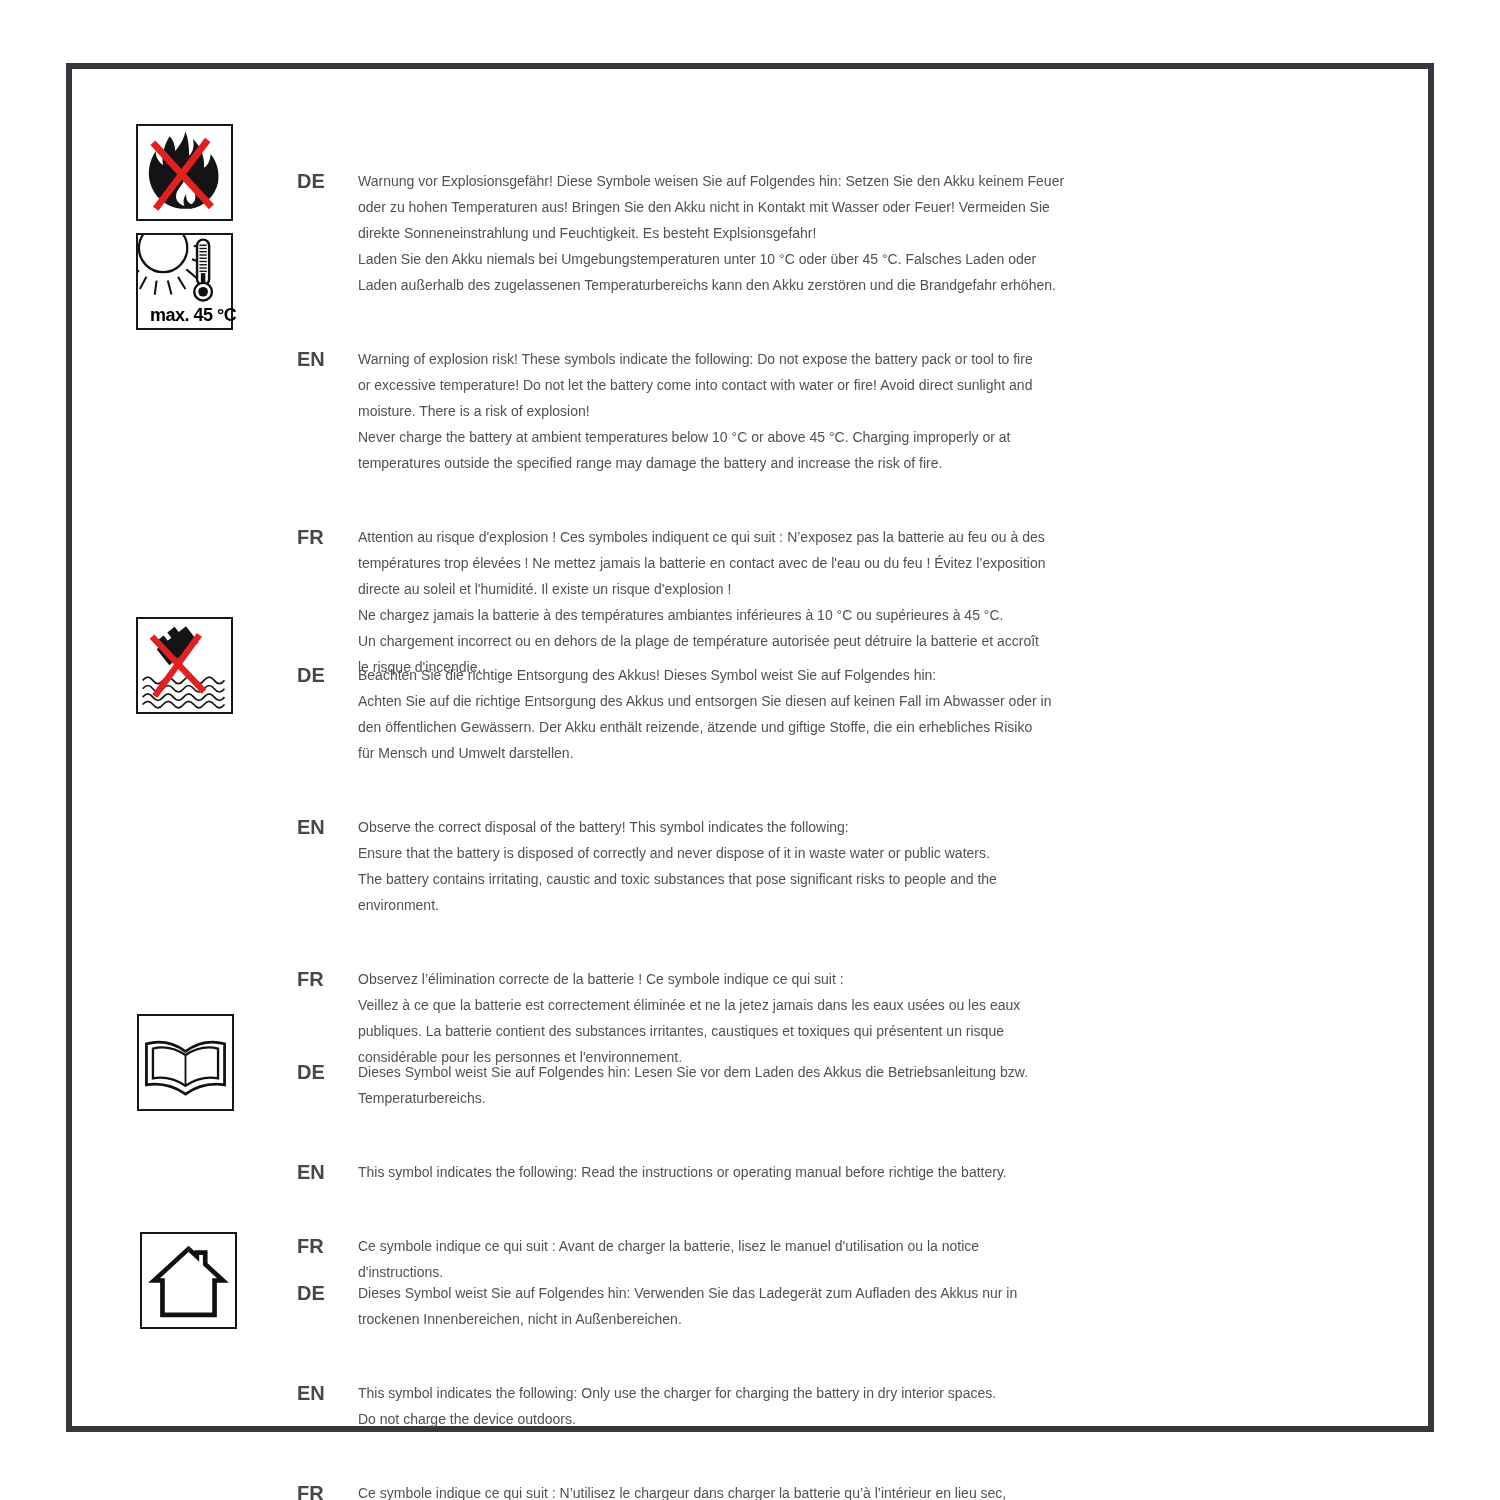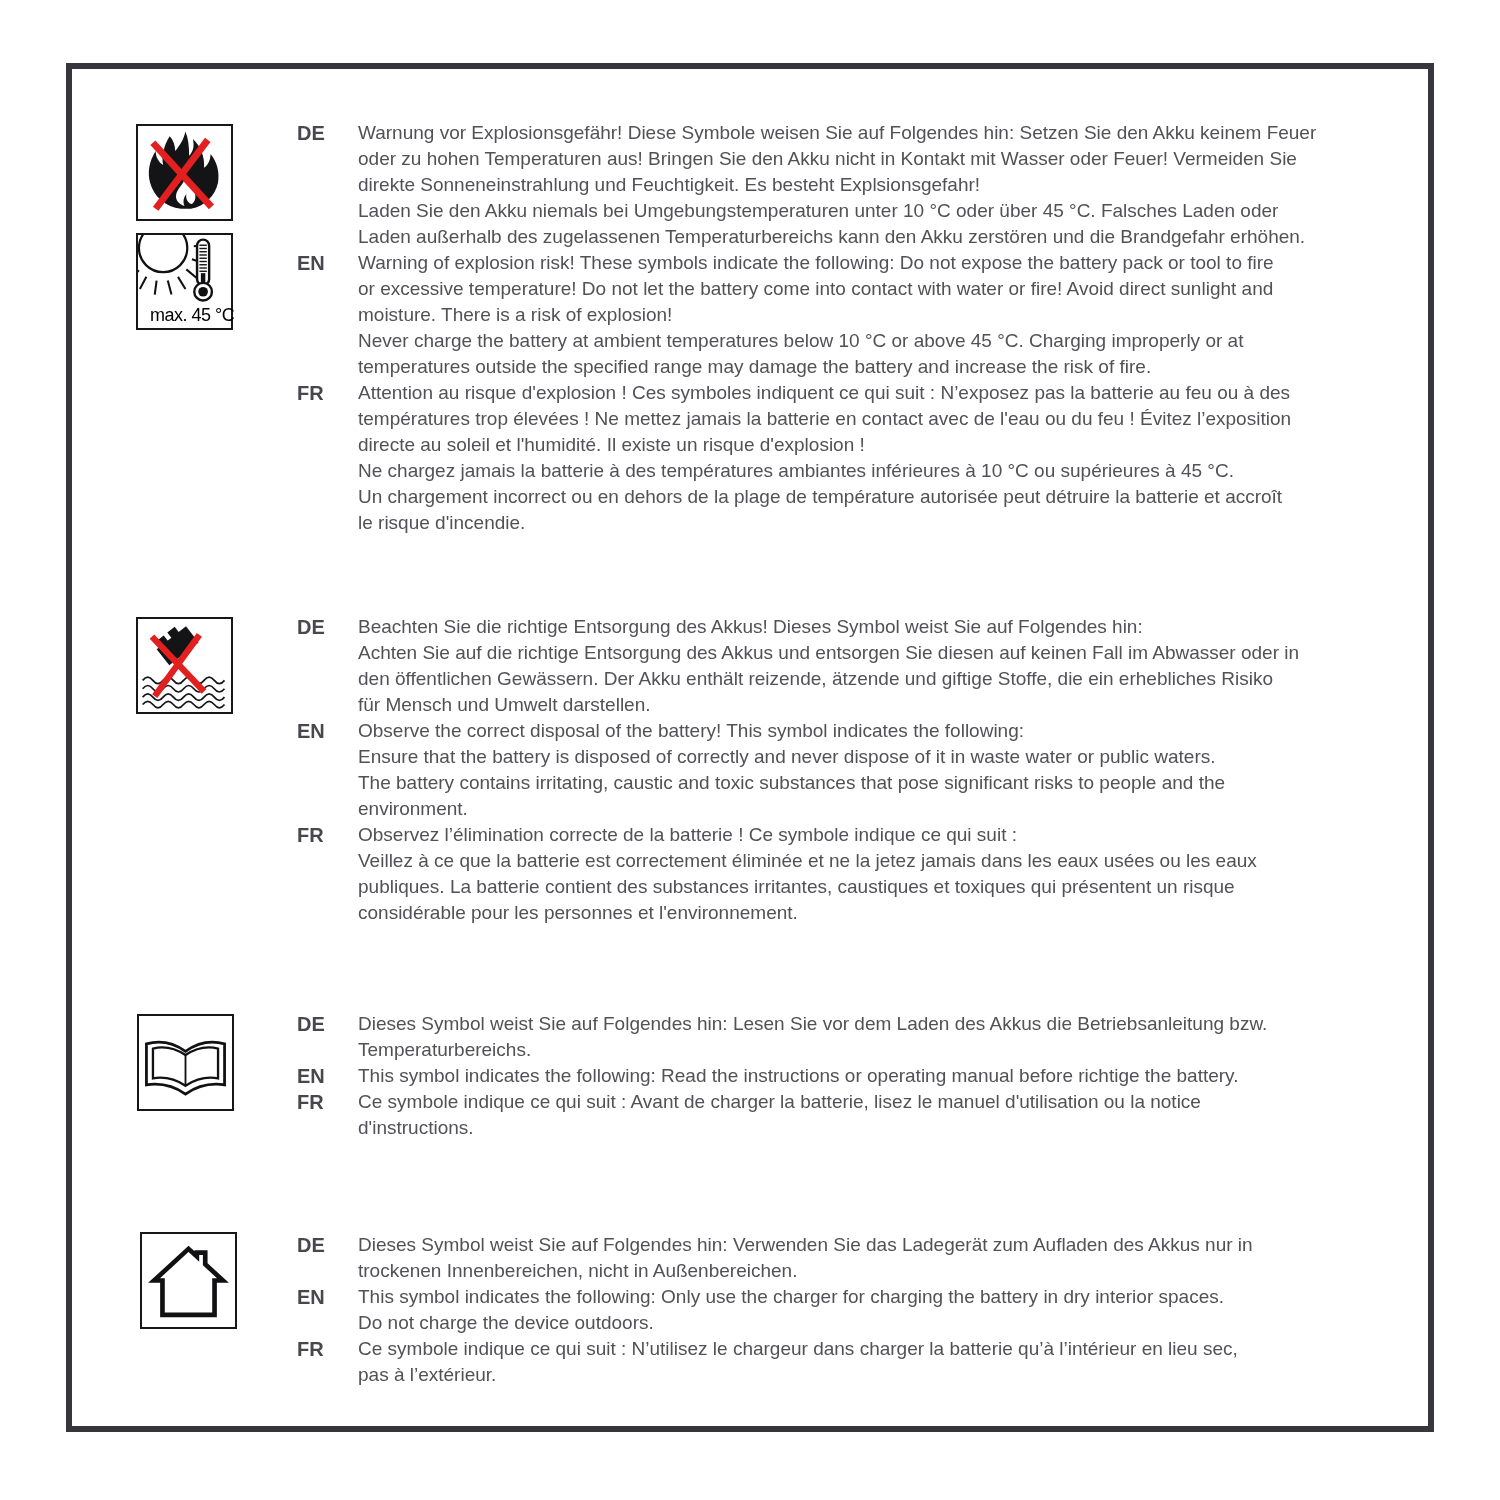--- a/index.html
+++ b/index.html
@@ -31,44 +31,45 @@
     height: 97px;
     border: 2.5px solid #17171a;
     background: #ffffff;
     box-sizing: border-box;
   }
   .icon-box svg { display: block; width: 100%; height: 100%; }
   .icon-caption {
     position: absolute;
     left: 12px; right: 0; bottom: 2px;
     text-align: center;
-    font-weight: 400;
+    font-weight: 700;
     font-size: 18px;
     letter-spacing: -0.5px;
     color: #000000;
     white-space: nowrap;
   }
   .text-section {
     position: absolute;
     left: 297px;
     width: 1125px;
   }
   .lang-block {
     display: grid;
     grid-template-columns: 61px 1fr;
     align-items: start;
+    margin-top: 48px;
   }
   .lang-label {
     font-weight: 700;
     font-size: 20px;
     line-height: 26px;
     color: #47474d;
   }
   .lang-text {
-    font-size: 19px;
+    font-size: 14px;
     line-height: 26px;
     color: #515157;
     white-space: pre-line;
   }
 </style>
 </head>
 <body>
 
 <div class="canvas">
   <div class="page-frame"></div>

